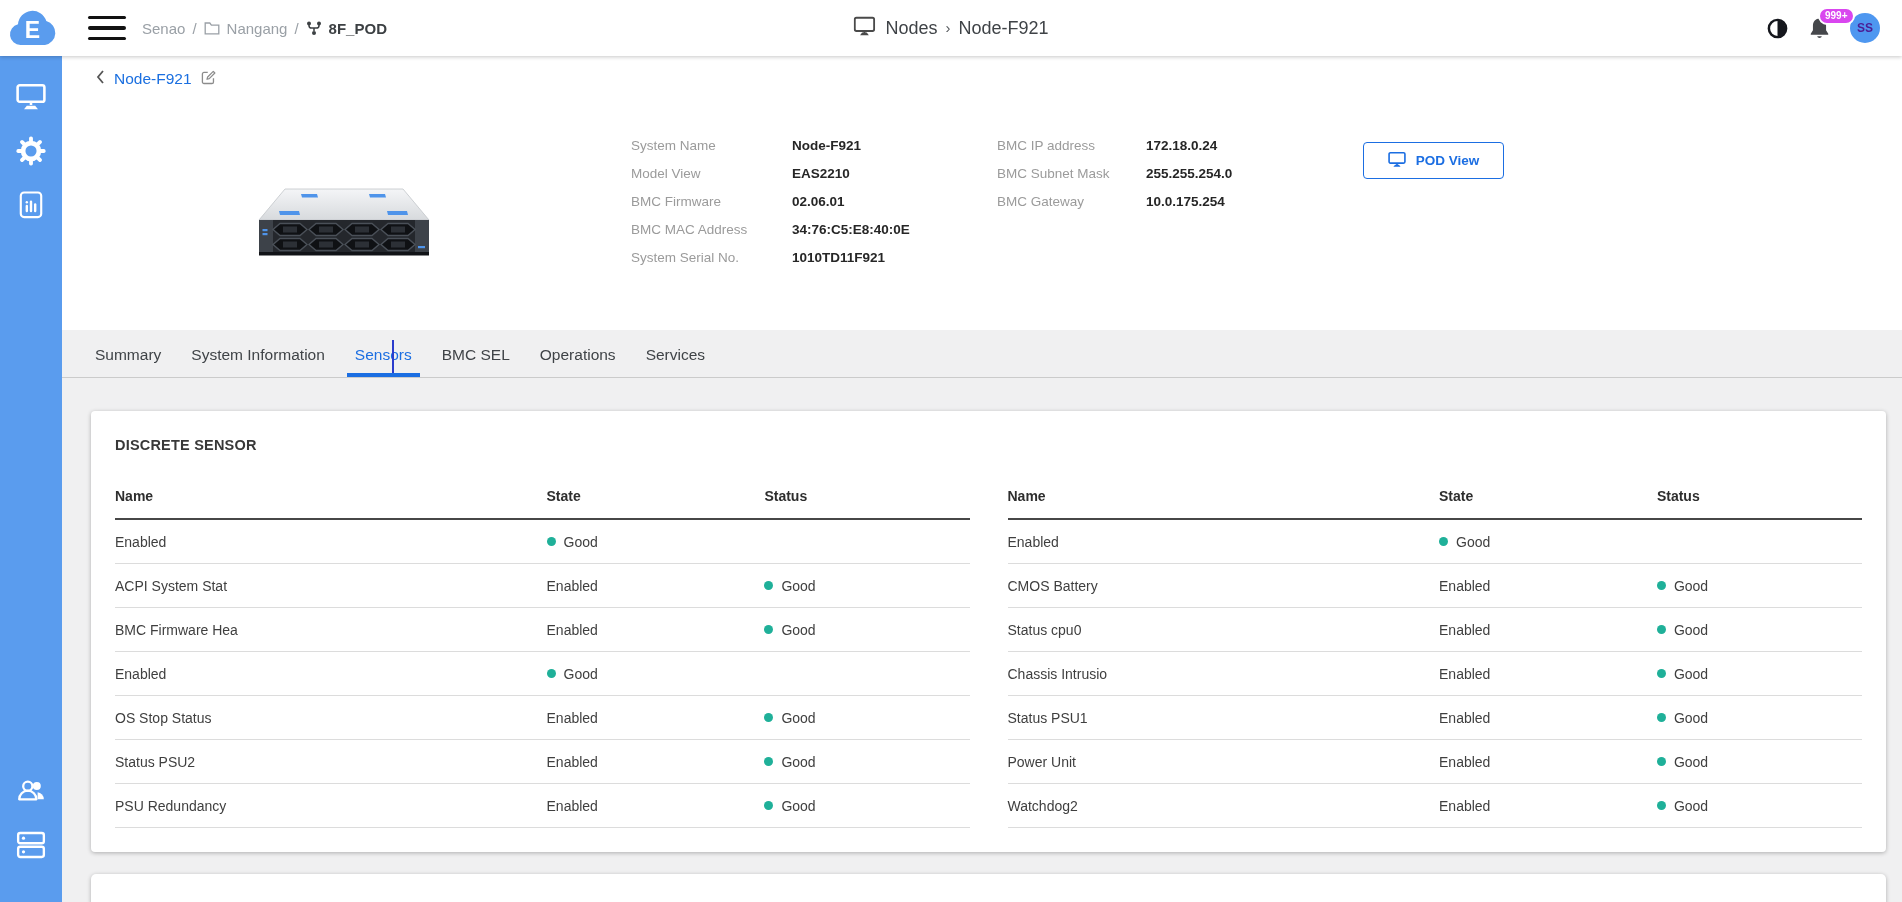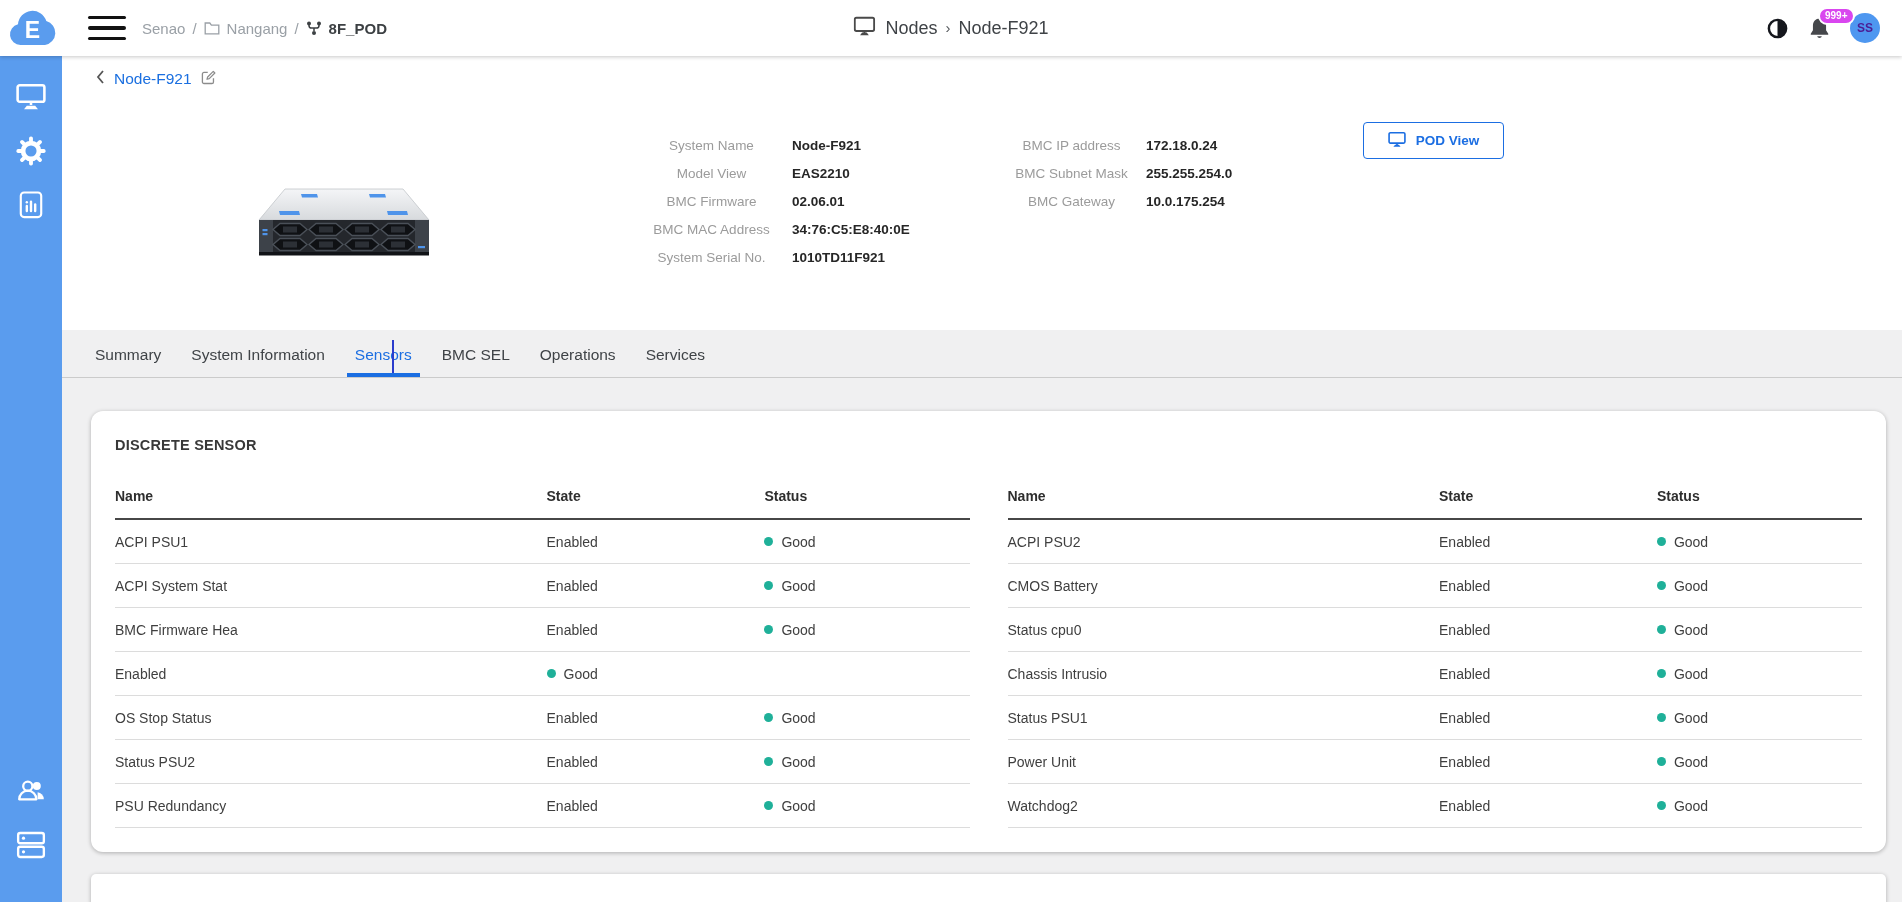--- a/index.html
+++ b/index.html
@@ -34,43 +34,43 @@
     justify-content:center; cursor:pointer; }
   .side-spacer { flex:1; }
 
   
   .content { position:absolute; left:62px; top:56px; right:0; bottom:0; }
   .section-top { position:absolute; top:0; left:0; right:0; height:274px; background:#fff; }
   .back-row { position:absolute; left:33px; top:12px; display:flex; align-items:center; gap:9px; }
   .back-link { color:#1a6fe0; font-size:15.5px; cursor:pointer; }
   .server-art { position:absolute; left:187px; top:128px; }
 
-  .info-col { position:absolute; top:75px; display:flex; flex-direction:column;text-align:center; }
+  .info-col { position:absolute; top:75px; display:flex; flex-direction:column; }
   .info-col-a { left:569px; }
   .info-col-b { left:935px; }
   .info-row { display:flex; align-items:center; height:28px; }
   .info-col-a .info-label { width:161px; }
   .info-col-b .info-label { width:149px; }
   .info-label { color:#9b9b9b; font-size:13.5px; }
   .info-value { color:#262626; font-size:13.5px; font-weight:700; }
 
-  .pod-view-btn { position:absolute; left:1301px; top:66px; width:141px; height:37px;
+  .pod-view-btn { position:absolute; left:1301px; top:86px; width:141px; height:37px;
     background:#fff; border:1px solid #1b6ee2; border-radius:4px; color:#1b6ee2;
     display:flex; align-items:center; justify-content:center; gap:10px;
     font-size:13.5px; font-weight:700; cursor:pointer; }
 
   .section-bottom { position:absolute; top:274px; left:0; right:0; bottom:0; overflow:hidden; }
   .tabs { display:flex; gap:26px; padding:16px 0 0 31px; border-bottom:1px solid #cbcbcb; }
   .tab { font-size:15.5px; color:#3f4347; padding:0 2px 12px; cursor:pointer; white-space:nowrap; }
   .tab.active { color:#1b6ee2; padding:0 8px 9px; margin:0 -6px; border-bottom:4px solid #1b6ee2;
     position:relative; }
   .tab.active::after { content:""; position:absolute; left:62%; top:-6px; width:1.5px; height:33px;
     background:#2b3ccc; }
 
-  .card { margin:33px 16px 0 29px; background:#fff; border-radius:12px;
+  .card { margin:33px 16px 0 29px; background:#fff; border-radius:4px;
     box-shadow:0 1px 4px rgba(0,0,0,.28); padding:26px 24px 24px; }
   .card-title { font-size:14.5px; font-weight:700; color:#383838; letter-spacing:.2px; }
   .tables { display:grid; grid-template-columns:1fr 1fr; column-gap:41px; margin-top:25px;gap:38px; }
   .sensor-head, .sensor-row { display:grid; grid-template-columns:50.5% 25.5% 24%; align-items:center; }
   .sensor-head { font-size:14px; font-weight:700; color:#2e2e2e; padding:10px 0 14px;
     border-bottom:2px solid #474747; }
   .sensor-row { font-size:14px; color:#3f3f3f; padding:13.5px 0; border-bottom:1px solid #dcdcdc; }
   .cell.status { display:flex; align-items:center; }
   .dot { width:9px; height:9px; border-radius:50%; background:#1fb099; display:inline-block;
     margin-right:8px; }
@@ -343,21 +343,20 @@
 
         <div class="sensor-table">
           <div class="sensor-head">
             <span>Name</span>
             <span>State</span>
             <span>Status</span>
           </div>
           <div>
 
               <div class="sensor-row">
-                <span class="cell">ACPI PSU1</span>
                 <span class="cell">Enabled</span>
                 <span class="cell status">
                   <i class="dot"></i>
                   <span>Good</span>
                 </span>
               </div>
 
               <div class="sensor-row">
                 <span class="cell">ACPI System Stat</span>
                 <span class="cell">Enabled</span>
@@ -415,21 +414,20 @@
 
         <div class="sensor-table">
           <div class="sensor-head">
             <span>Name</span>
             <span>State</span>
             <span>Status</span>
           </div>
           <div>
 
               <div class="sensor-row">
-                <span class="cell">ACPI PSU2</span>
                 <span class="cell">Enabled</span>
                 <span class="cell status">
                   <i class="dot"></i>
                   <span>Good</span>
                 </span>
               </div>
 
               <div class="sensor-row">
                 <span class="cell">CMOS Battery</span>
                 <span class="cell">Enabled</span>

